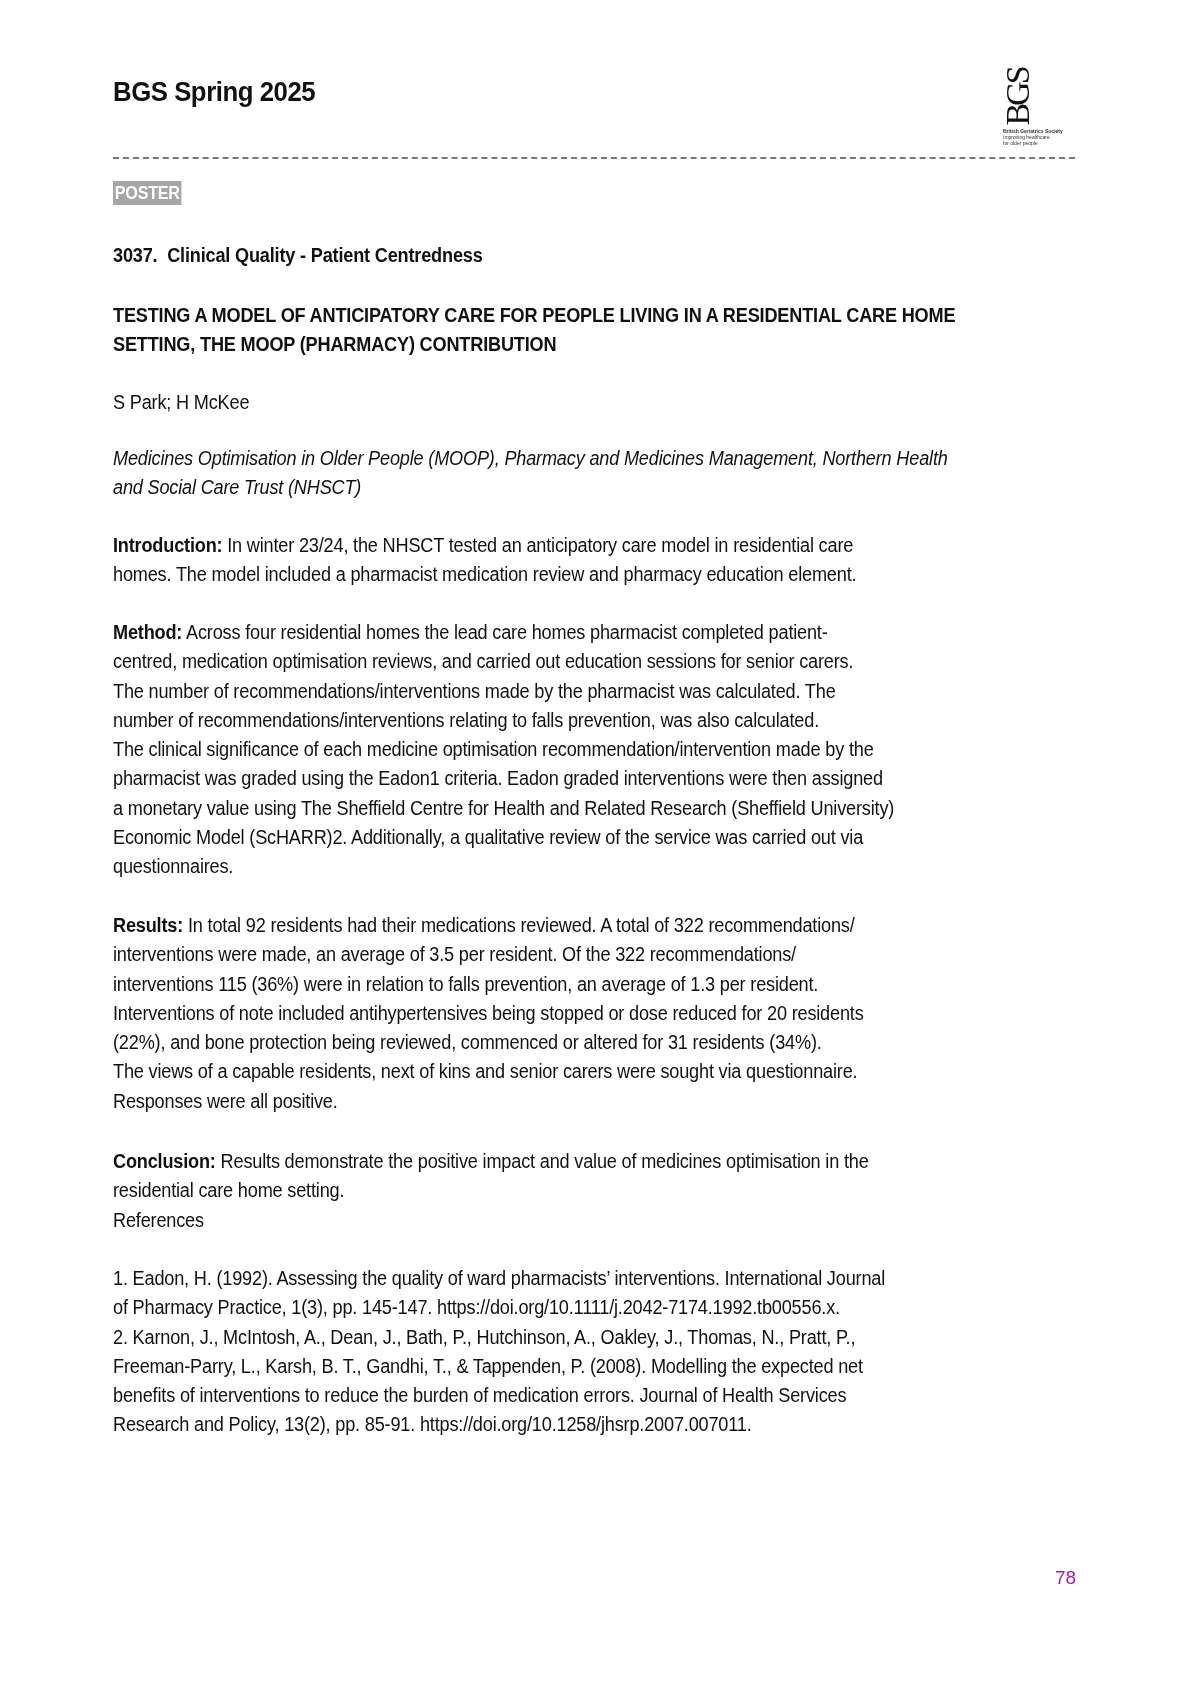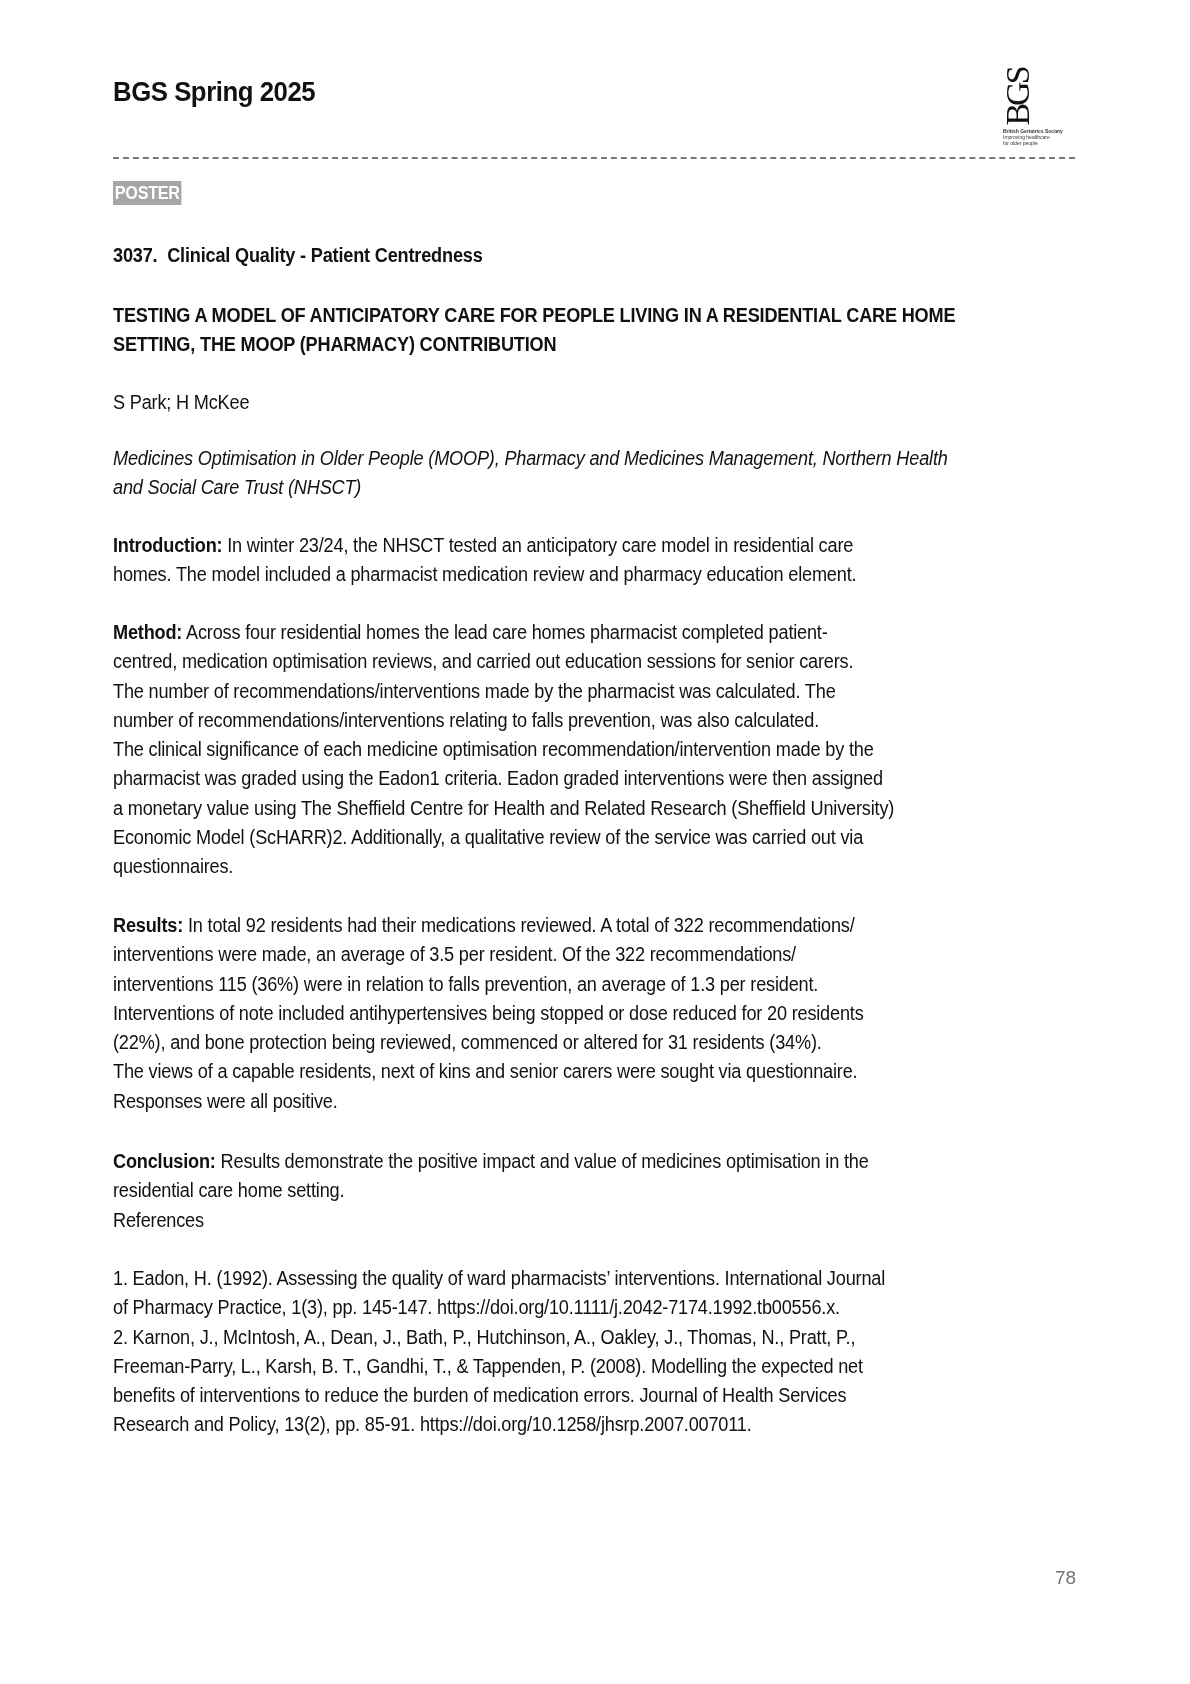--- a/index.html
+++ b/index.html
@@ -122,21 +122,21 @@
     .results { top: 907px; }
     .conclusion { top: 1143px; }
     .refs { top: 1260px; }
     .label { font-weight: bold; }
     .line { display: block; white-space: nowrap; }
     .page-number {
       position: absolute;
       left: 1055px;
       top: 1563px;
       font-size: 19px;
-      color: #737373;
+      color: #a21caf;
     }
   </style>
 </head>
 <body>
 
 <div class="page">
 
   <div class="header-title">BGS Spring 2025</div>
 
   <div class="logo">

